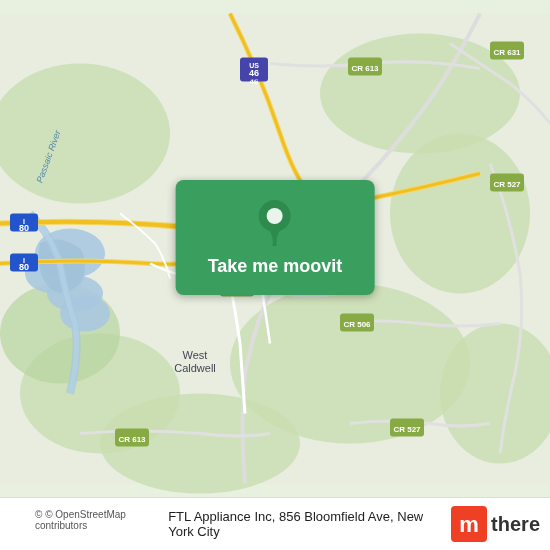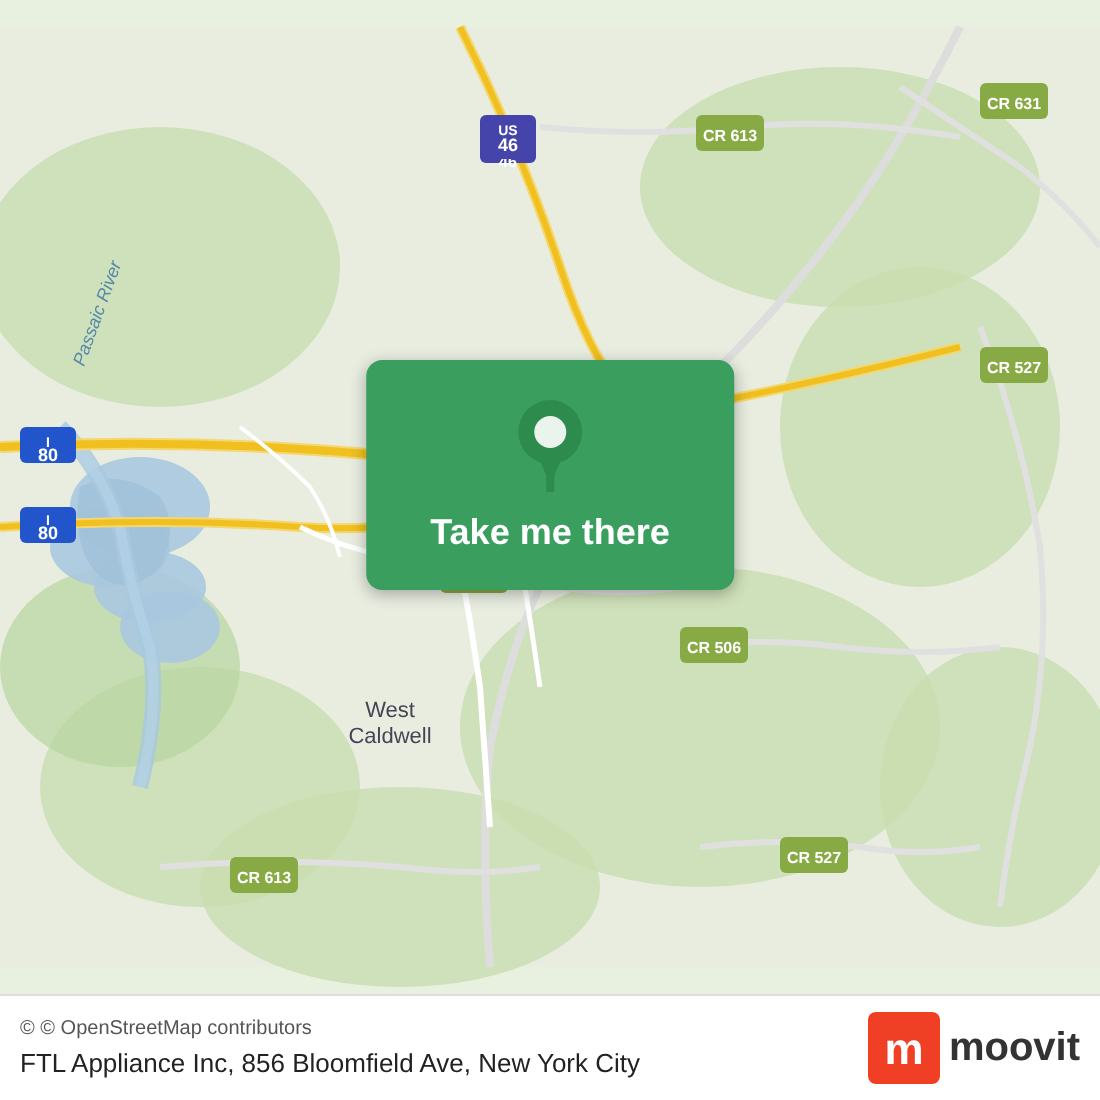--- a/index.html
+++ b/index.html
@@ -59,21 +59,22 @@
       background: white;
       padding: 8px 10px;
       border-top: 1px solid #ddd;
       display: flex;
       align-items: center;
       justify-content: space-between;
     }
 
     #footer-left {
       display: flex;
-      flex-direction: column;
+      flex-direction: row;
+      margin-left: 25px;
     }
 
     #attribution {
       font-size: 10px;
       color: #555;
       margin-bottom: 4px;
     }
 
     #location-text {
       font-size: 13px;
@@ -197,37 +198,37 @@
     </svg>
 
     <button id="take-me-there-btn">
 
       <svg id="pin-icon" viewBox="0 0 40 48" xmlns="http://www.w3.org/2000/svg">
         <circle cx="20" cy="18" r="16" fill="#2e8b4e"></circle>
         <circle cx="20" cy="18" r="8" fill="white" opacity="0.9"></circle>
         <path d="M20,34 Q20,34 20,48" stroke="#2e8b4e" stroke-width="4" stroke-linecap="round"></path>
         <path d="M14,30 Q17,38 20,44 Q23,38 26,30" fill="#2e8b4e"></path>
       </svg>
-      <span>Take me there</span>
+      <span>Take me moovit</span>
     </button>
 
   </div>
 
   <div id="footer">
     <div id="footer-left">
       <div id="attribution">
         <span>©</span>
         <span>© OpenStreetMap contributors</span>
       </div>
       <div id="location-text">FTL Appliance Inc, 856 Bloomfield Ave, New York City</div>
     </div>
 
     <div id="moovit-logo">
 
       <svg id="moovit-icon" viewBox="0 0 36 36" xmlns="http://www.w3.org/2000/svg">
         <rect width="36" height="36" rx="4" fill="#ef3f24"></rect>
         <text x="18" y="26" text-anchor="middle" font-size="22" fill="white" font-weight="bold" font-family="Arial">m</text>
       </svg>
-      <span style="font-size:20px;font-weight:bold;color:#333;">moovit</span>
+      <span style="font-size:20px;font-weight:bold;color:#333;">there</span>
     </div>
   </div>
 
 </div>
 
 </body></html>

